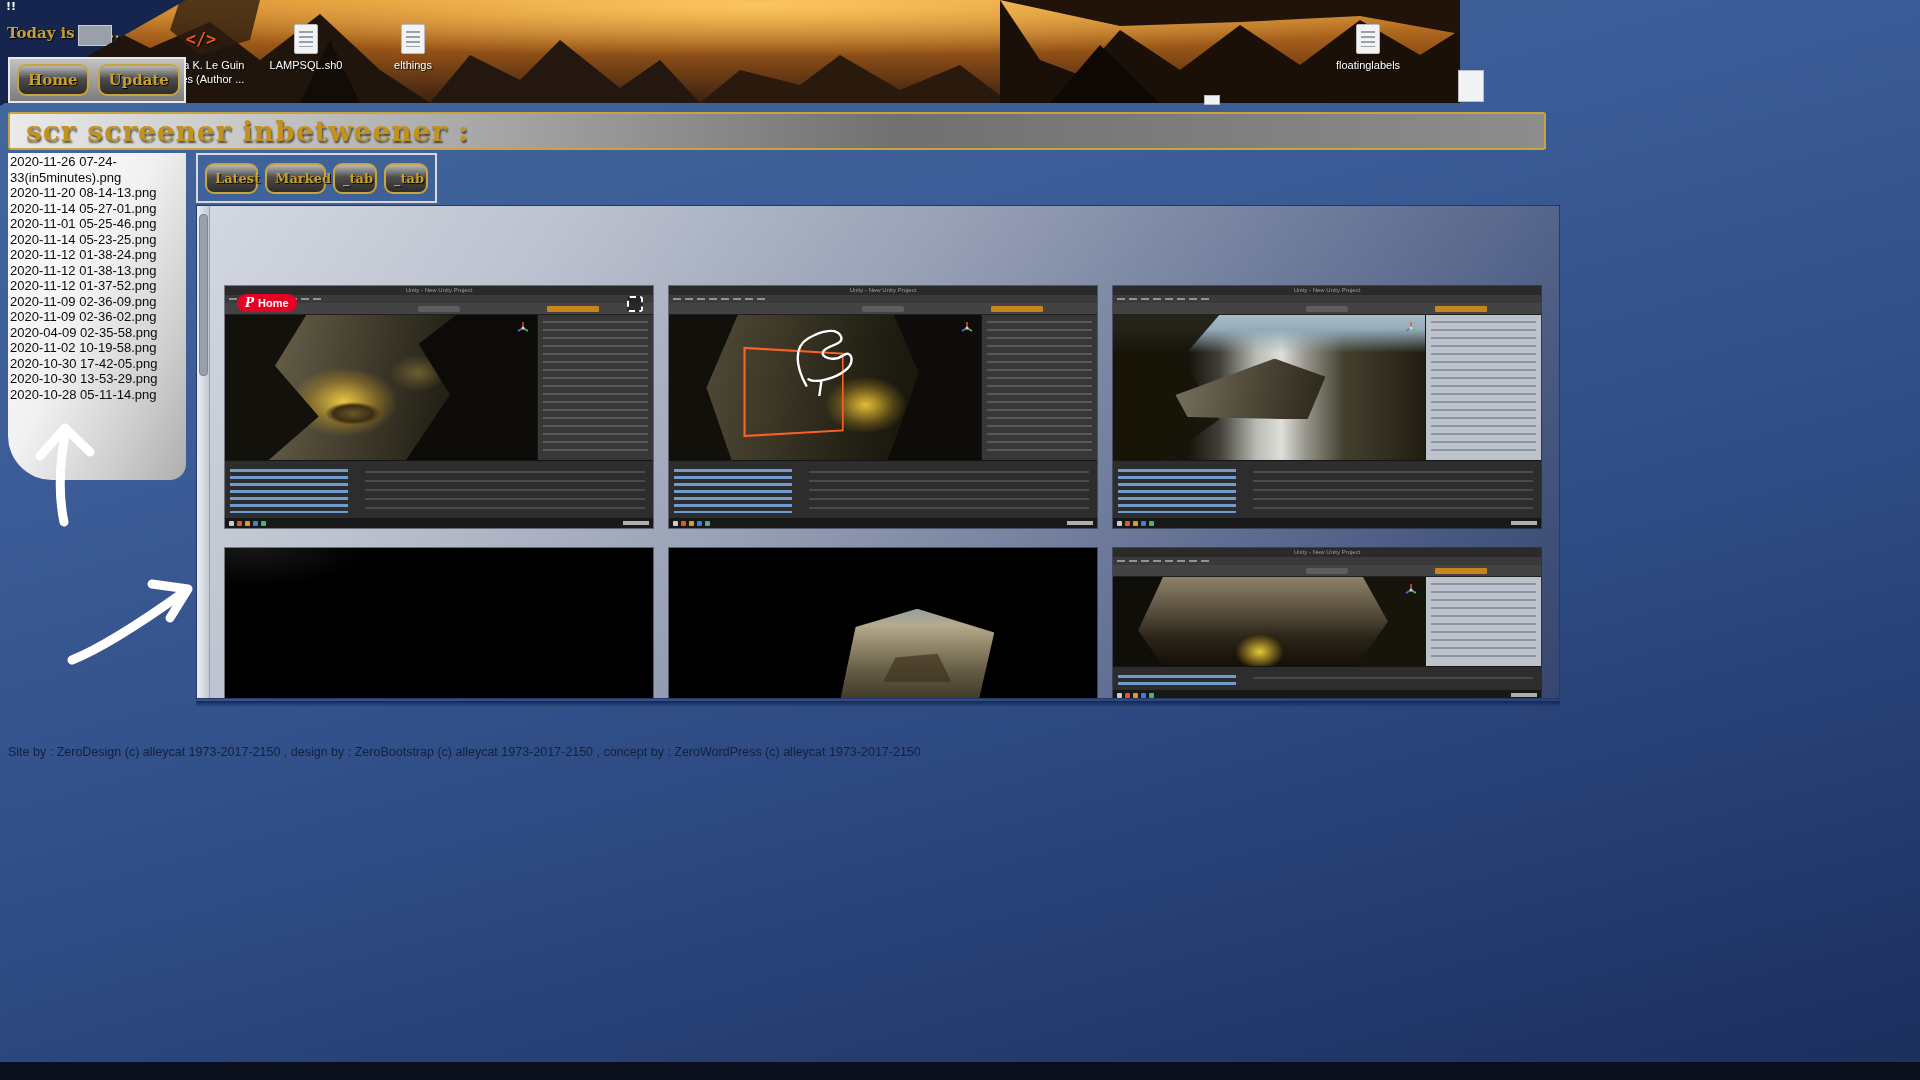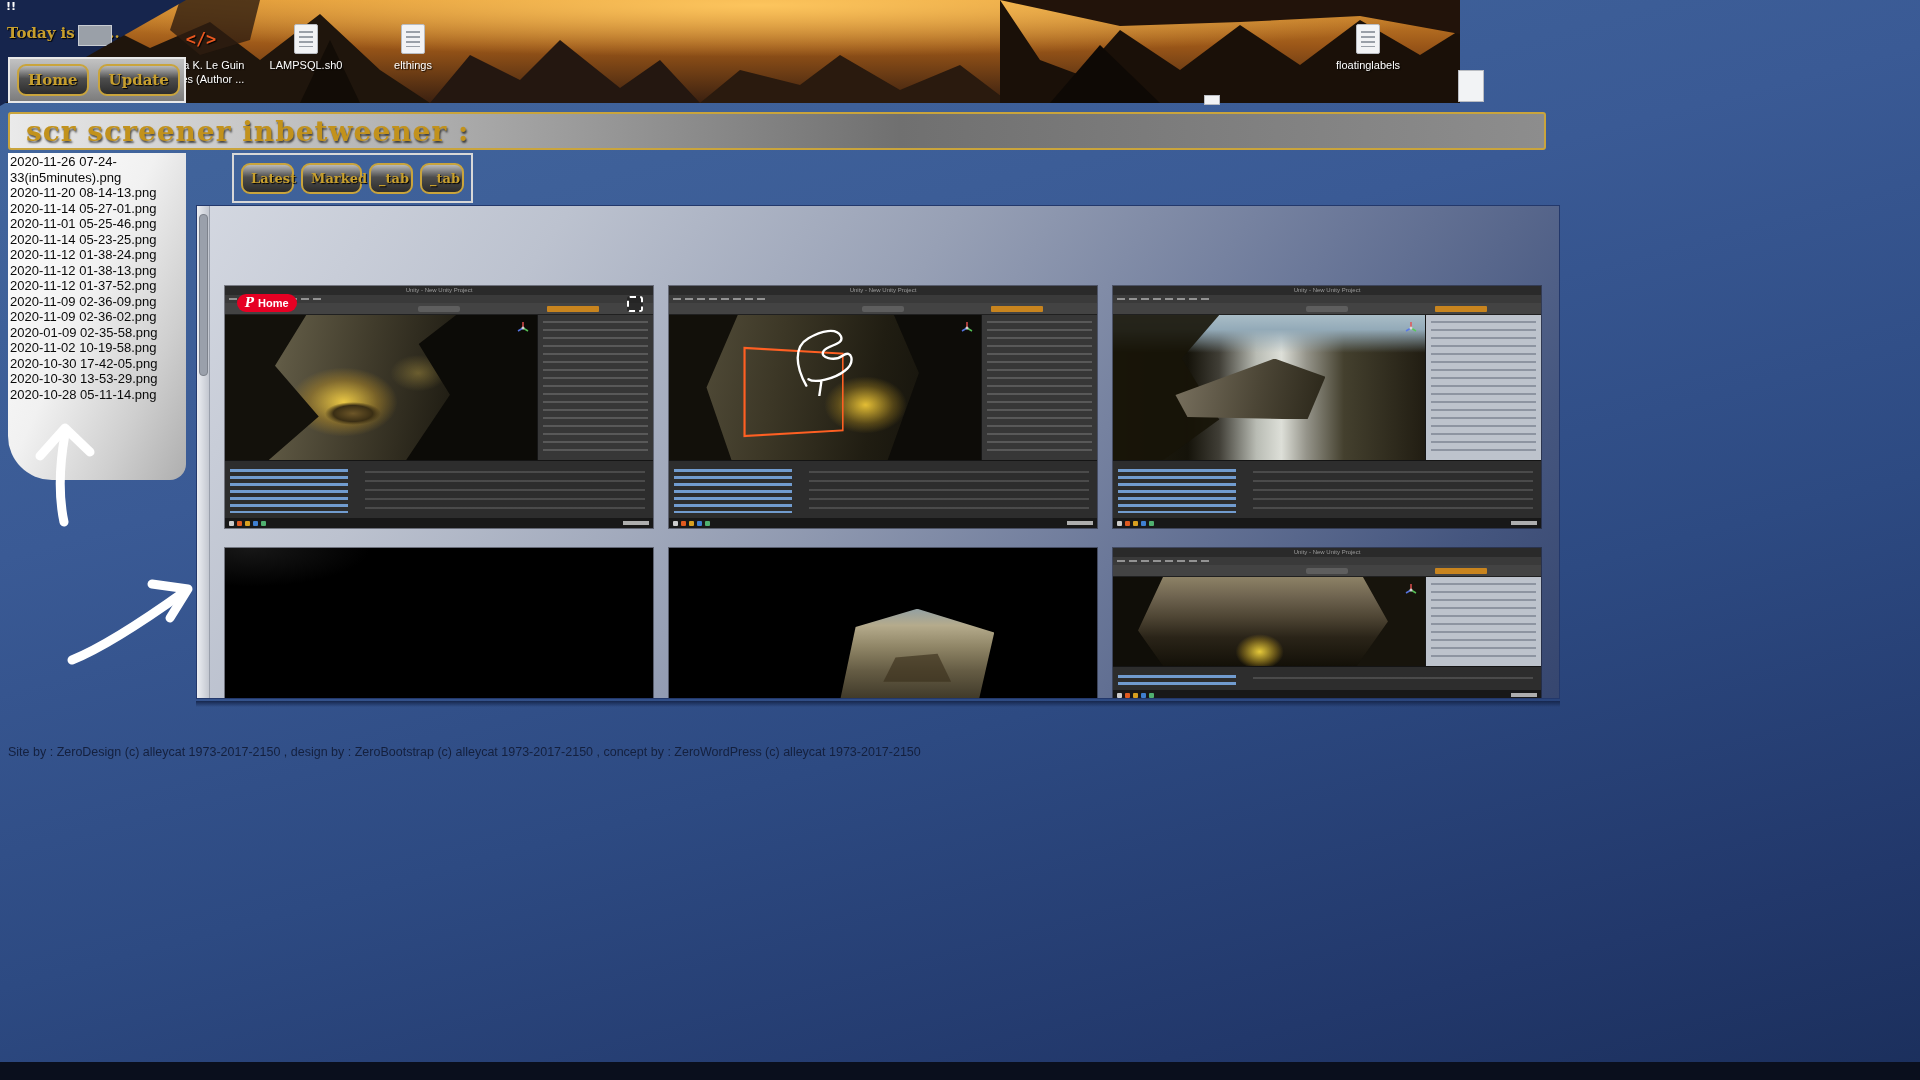--- a/index.html
+++ b/index.html
@@ -55,21 +55,21 @@
   .sidebar { position:absolute; left:8px; top:153px; width:178px; height:327px; z-index:4;
     background:linear-gradient(115deg, #ffffff 0%, #f1f1f1 45%, #cfcfcf 75%, #aeaeae 100%);
     border-radius:0 0 16px 44px; padding:1px 1px 0 2px; overflow:hidden; }
   .file-item { font-size:13px; line-height:15.5px; color:#0a0a0a; cursor:pointer; word-wrap:break-word; }
 
   
   .arrows { position:absolute; left:0; top:390px; width:260px; height:300px; z-index:6; pointer-events:none; }
 
   
   .tabs-box { position:absolute; left:196px; top:153px; width:241px; height:50px; z-index:4;
-    border:2px solid #d8d8d8; display:flex; align-items:center; gap:7px; padding:0 7px;margin-left:36px; }
+    border:2px solid #d8d8d8; display:flex; align-items:center; gap:7px; padding:0 7px; }
   .tabs-box .gold-btn { font-size:13px; padding:6px 8px; min-width:44px; }
 
   
   .content { position:absolute; left:196px; top:205px; width:1364px; height:494px; z-index:4;
     border:1px solid #23386b; overflow:hidden;
     background:linear-gradient(125deg, #d4d8e1 0%, #bcc2cf 22%, #97a0b5 45%, #6b7899 68%, #45567f 88%, #36466f 100%); }
   .under-band { position:absolute; left:196px; top:701px; width:1364px; height:6px; z-index:3;
     background:linear-gradient(#16274e, rgba(22,39,78,0)); }
 
   .vscroll { position:absolute; left:0; top:0; bottom:0; width:13px;
@@ -244,21 +244,21 @@
   <div class="file-item">2020-11-26 07-24-33(in5minutes).png</div>
   <div class="file-item">2020-11-20 08-14-13.png</div>
   <div class="file-item">2020-11-14 05-27-01.png</div>
   <div class="file-item">2020-11-01 05-25-46.png</div>
   <div class="file-item">2020-11-14 05-23-25.png</div>
   <div class="file-item">2020-11-12 01-38-24.png</div>
   <div class="file-item">2020-11-12 01-38-13.png</div>
   <div class="file-item">2020-11-12 01-37-52.png</div>
   <div class="file-item">2020-11-09 02-36-09.png</div>
   <div class="file-item">2020-11-09 02-36-02.png</div>
-  <div class="file-item">2020-01-09 02-35-58.png</div>
+  <div class="file-item">2020-04-09 02-35-58.png</div>
   <div class="file-item">2020-11-02 10-19-58.png</div>
   <div class="file-item">2020-10-30 17-42-05.png</div>
   <div class="file-item">2020-10-30 13-53-29.png</div>
   <div class="file-item">2020-10-28 05-11-14.png</div>
 </div>
 
 <svg class="arrows" viewBox="0 0 260 300">
   <path d="M64 132 C58 104 60 72 65 44" fill="none" stroke="#fff" stroke-width="9" stroke-linecap="round"></path>
   <path d="M40 66 L65 38 L90 62" fill="none" stroke="#fff" stroke-width="9" stroke-linecap="round" stroke-linejoin="round"></path>
   <path d="M72 270 C102 258 142 232 184 202" fill="none" stroke="#fff" stroke-width="9" stroke-linecap="round"></path>

